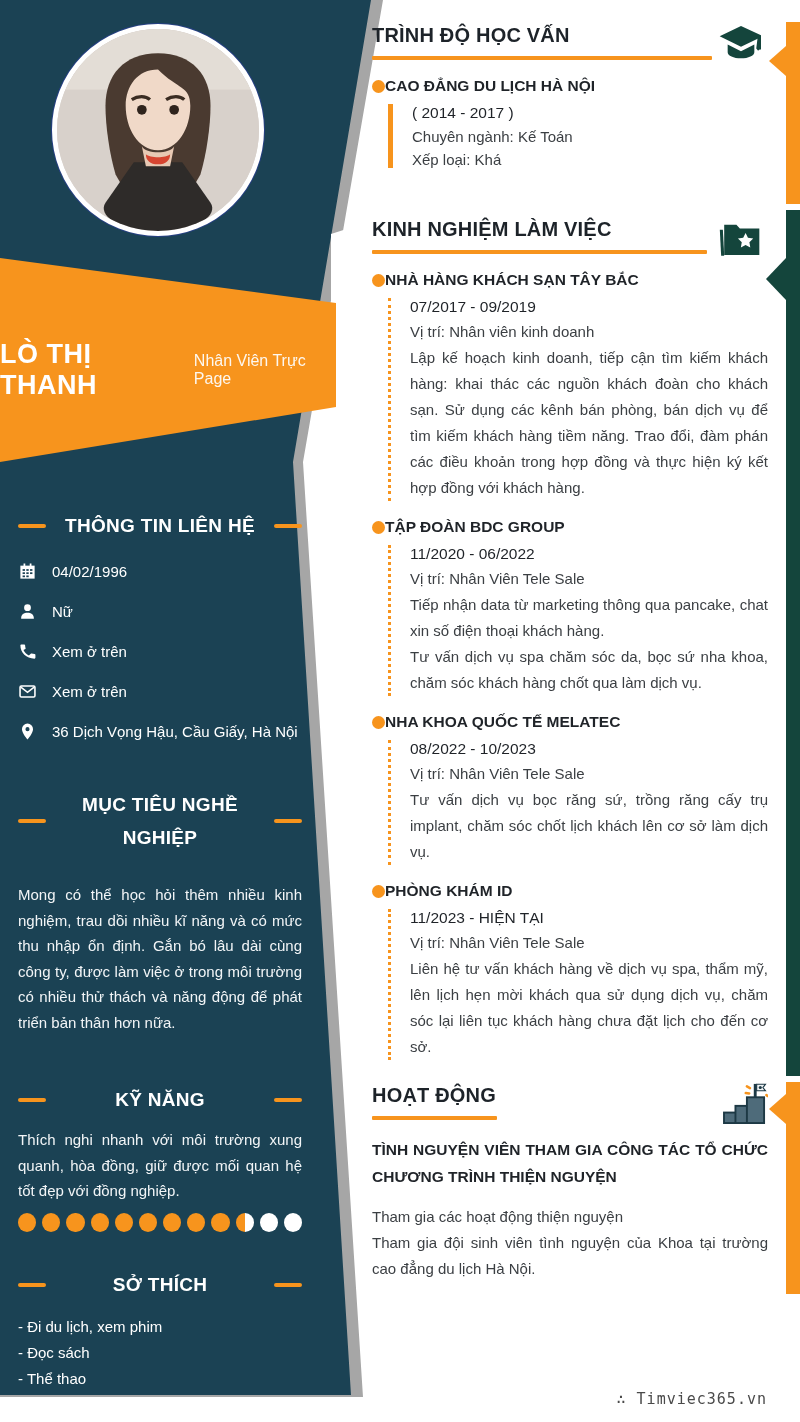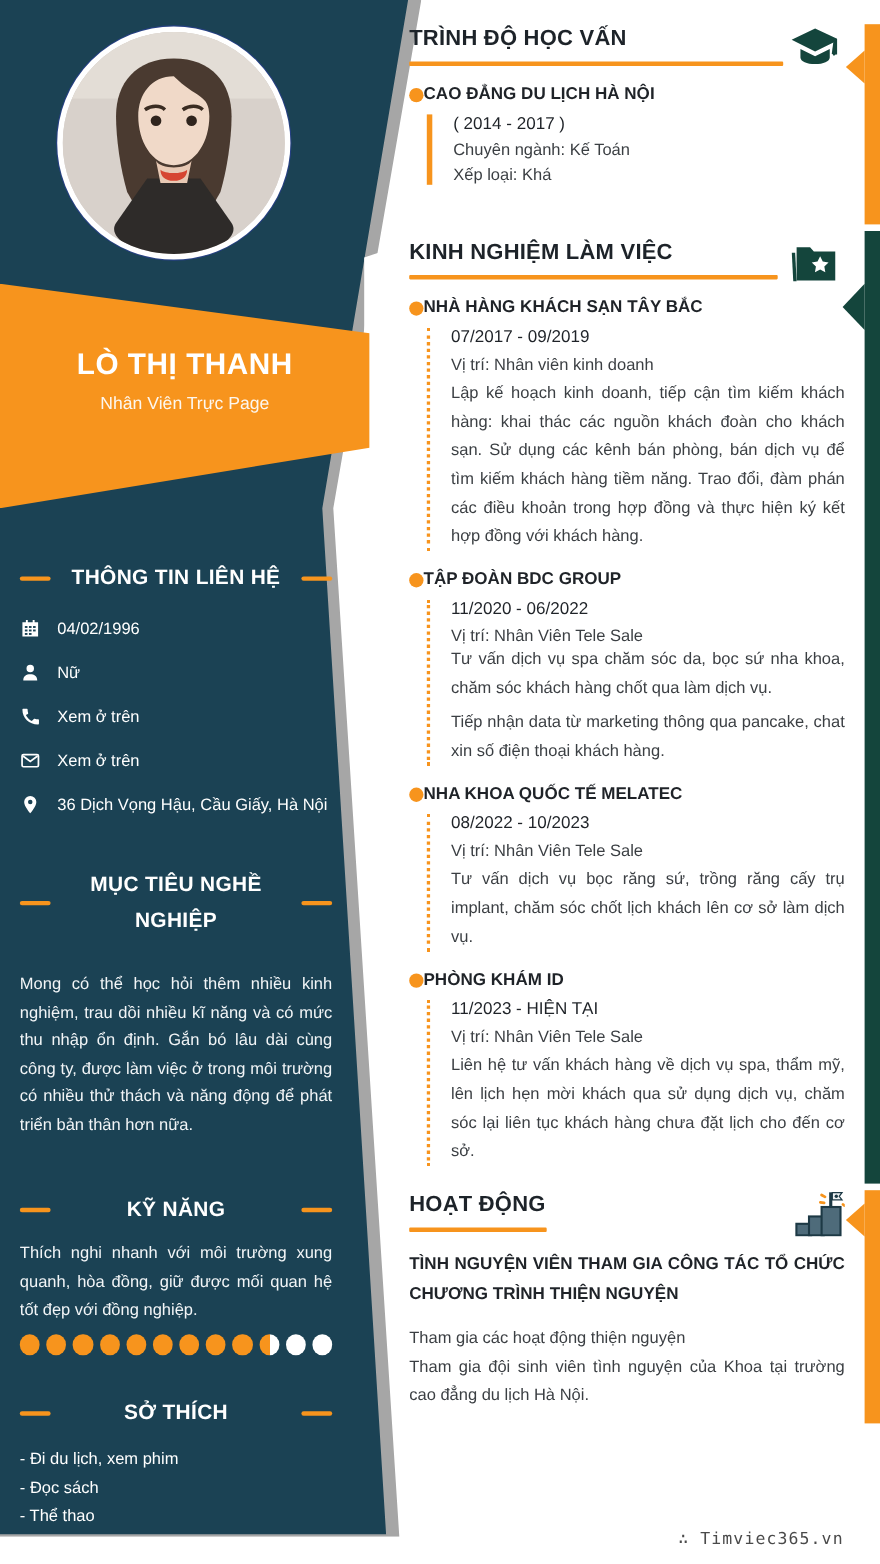--- a/index.html
+++ b/index.html
@@ -21,22 +21,22 @@
   .notch.bot{clip-path:polygon(331px 408px,356px 400px,356px 482px,331px 472px);}
   .ribbon{position:absolute;left:0;top:0;width:400px;height:600px;background:var(--orange);
     clip-path:polygon(0 258px,336px 303px,336px 407px,0 462px);}
 
   
   .photo{position:absolute;left:52px;top:24px;width:212px;height:212px;border-radius:50%;
     background:#d9d2cd;border:5px solid #fff;overflow:hidden;box-shadow:0 0 0 1px rgba(60,60,220,.35);}
   .photo svg{width:100%;height:100%;display:block;}
 
   
-  .identity{position:absolute;left:0;top:260px;width:336px;height:172px;
-    display:flex;flex-direction:column;align-items:center;justify-content:center;gap:12px;color:#fff;}
+  .identity{position:absolute;left:0;top:284px;width:336px;height:172px;
+    display:flex;align-items:center;justify-content:center;gap:12px;color:#fff;}
   .identity .name{font-size:27px;font-weight:700;letter-spacing:.5px;}
   .identity .role{font-size:16px;color:#fdf7ef;}
 
   
   .side-content{position:absolute;left:18px;top:480px;width:284px;color:#fff;}
   .side-head{display:flex;align-items:center;justify-content:space-between;gap:8px;margin-top:35px;}
   .side-head .dash{flex:0 0 28px;height:4px;background:var(--orange);border-radius:2px;}
   .side-head h2{font-size:19px;font-weight:700;text-align:center;letter-spacing:.3px;}
   .side-head.two h2{max-width:200px;line-height:33px;}
 
@@ -303,22 +303,22 @@
     </div>
 
     <div class="job">
       <div class="entry-head">
         <span class="bullet"></span>
         <span class="company">TẬP ĐOÀN BDC GROUP</span>
       </div>
       <div class="entry-body dotted">
         <div class="period">11/2020 - 06/2022</div>
         <div class="position">Vị trí: Nhân Viên Tele Sale</div>
+        <div class="desc">Tiếp nhận data từ marketing thông qua pancake, chat xin số điện thoại khách hàng.</div>
         <div class="desc" style="margin-top:0;">Tư vấn dịch vụ spa chăm sóc da, bọc sứ nha khoa, chăm sóc khách hàng chốt qua làm dịch vụ.</div>
-        <div class="desc">Tiếp nhận data từ marketing thông qua pancake, chat xin số điện thoại khách hàng.</div>
       </div>
     </div>
 
     <div class="job">
       <div class="entry-head">
         <span class="bullet"></span>
         <span class="company">NHA KHOA QUỐC TẾ MELATEC</span>
       </div>
       <div class="entry-body dotted">
         <div class="period">08/2022 - 10/2023</div>

